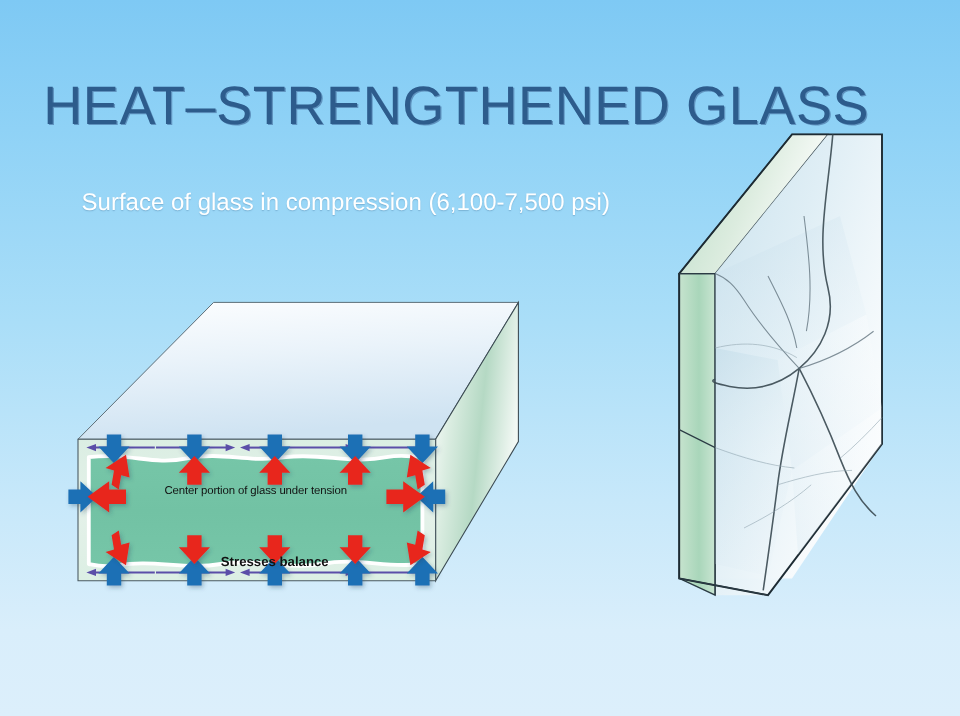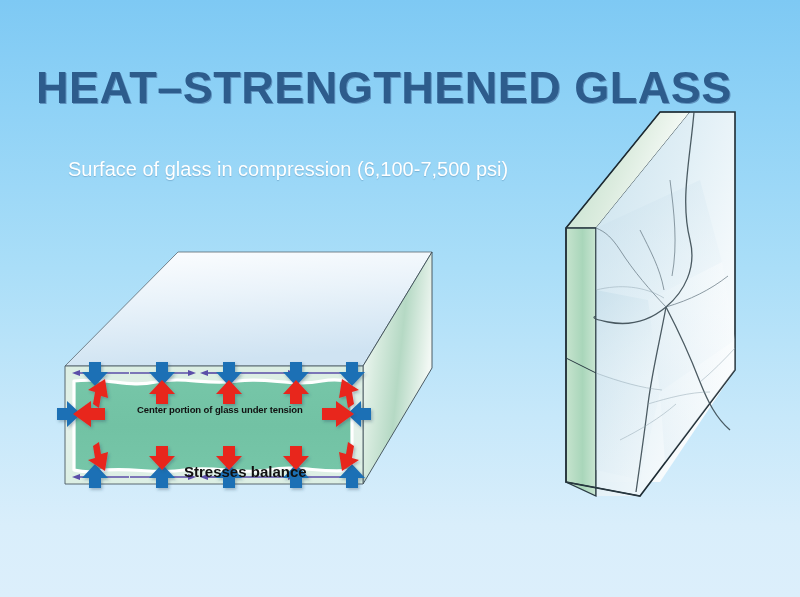--- a/index.html
+++ b/index.html
@@ -6,42 +6,42 @@
   body{
     width:800px;height:597px;overflow:hidden;
     font-family:"Liberation Sans",sans-serif;
     background:linear-gradient(180deg,#7ec9f4 0%,#8fd2f6 18%,#aadef8 45%,#c7e8fa 70%,#d9eefb 88%,#dceffb 100%);
     position:relative;
   }
   #stage{position:absolute;inset:0;}
 
   .title{
     position:absolute;left:36px;top:62px;
-    font-size:45px;font-weight:bold;letter-spacing:0.5px;
+    font-size:45px;font-weight:normal;letter-spacing:0.5px;
     color:#2d5c8c;
     text-shadow:1px 1px 0 #5f93bf;
     white-space:nowrap;
   }
   .subtitle{
     position:absolute;left:68px;top:158px;
     font-size:20px;color:#ffffff;white-space:nowrap;
     text-shadow:0 1px 1px rgba(60,110,150,.35);
   }
 
   svg{position:absolute;left:0;top:0;width:800px;height:597px;overflow:visible;}
 
   .lbl-core{
     position:absolute;left:137px;top:404px;
-    font-size:9.5px;font-weight:bold;color:#111;
+    font-size:9.5px;font-weight:normal;color:#111;
     font-family:"Liberation Sans",sans-serif;
     letter-spacing:-0.1px;white-space:nowrap;
   }
   .lbl-balance{
     position:absolute;left:184px;top:463px;
-    font-size:15px;font-weight:bold;color:#111;
+    font-size:11px;font-weight:bold;color:#111;
     white-space:nowrap;
   }
 </style>
 </head>
 <body>
 
 <div id="stage">
 
   <div class="title">HEAT–STRENGTHENED GLASS</div>
   <div class="subtitle">Surface of glass in compression (6,100-7,500 psi)</div>

